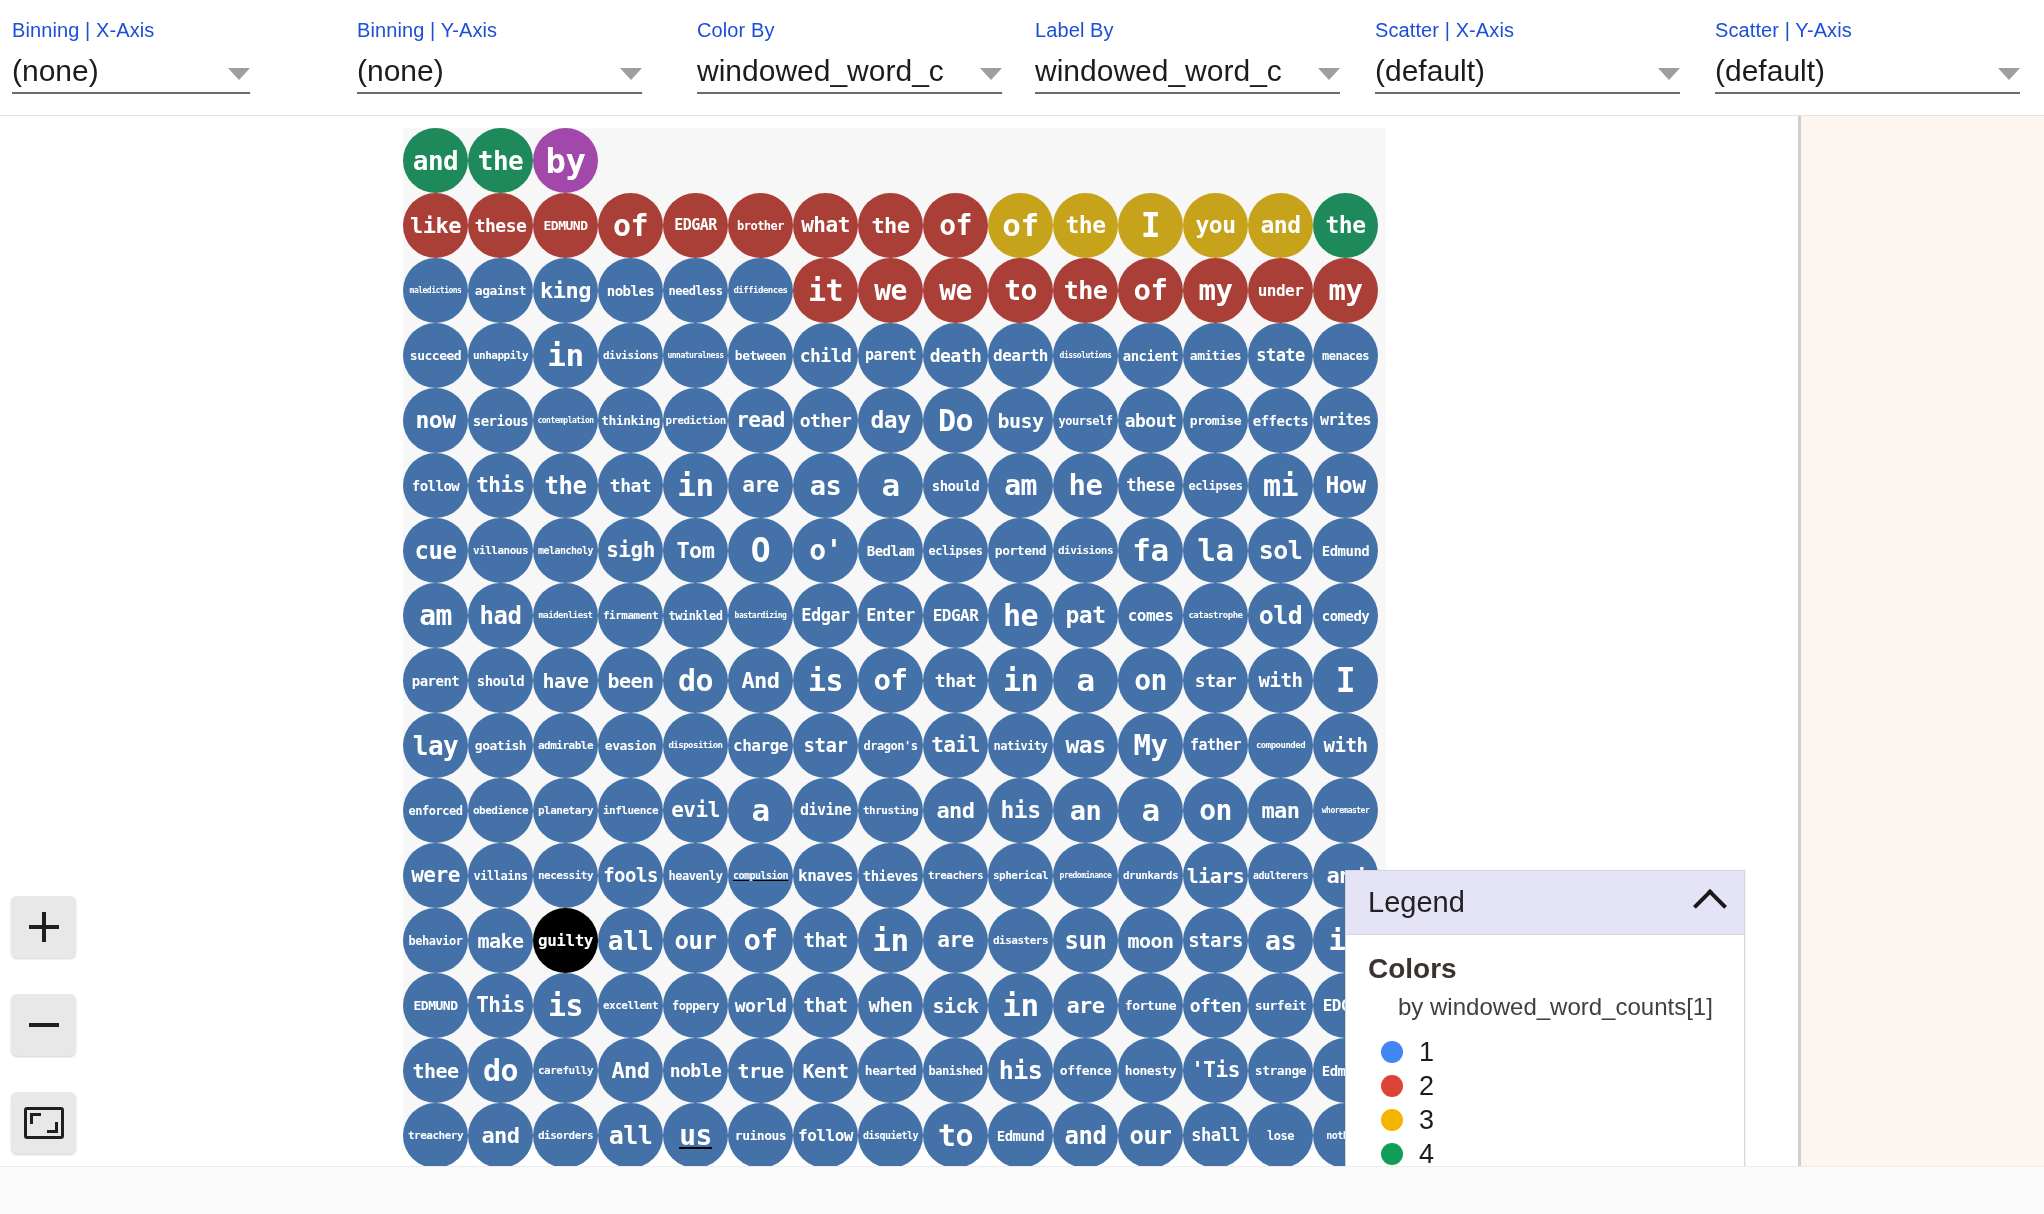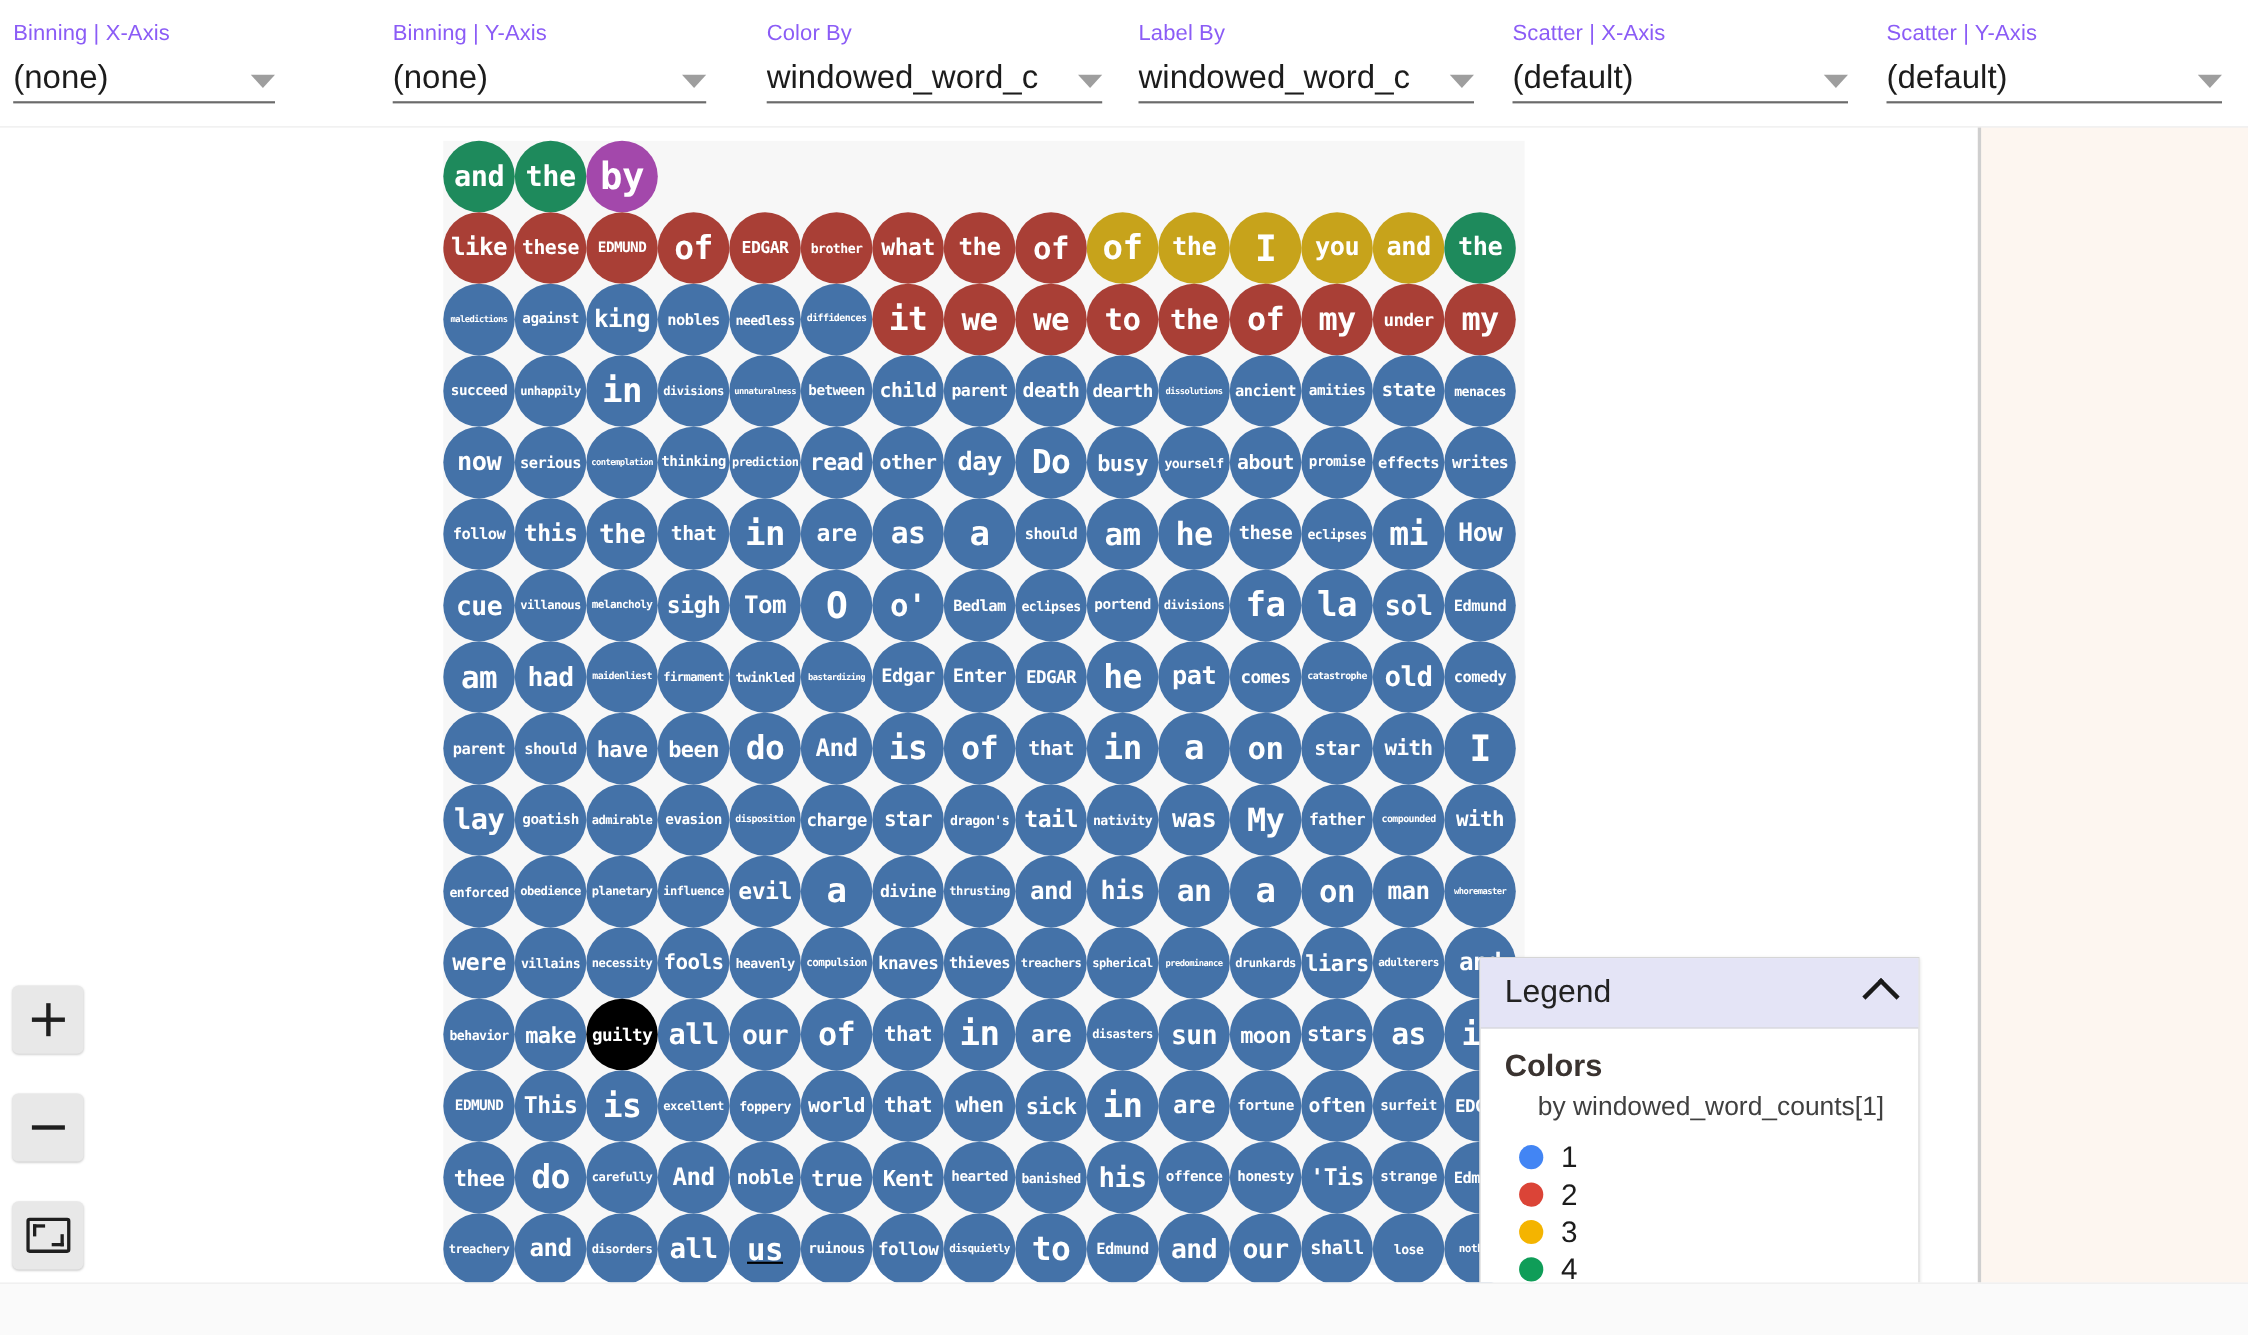--- a/index.html
+++ b/index.html
@@ -20,21 +20,21 @@
   .toolbar::after{
     content:"";position:absolute;left:0;right:0;bottom:0;height:1px;
     background:#e3e3e3;
   }
   .field{
     position:relative;
     margin-top:18px;
     height:72px;
   }
   .field-label{
-    font-size:20px;color:#8b5cf6;line-height:24px;
+    font-size:20px;color:#1d4ed8;line-height:24px;
     white-space:nowrap;letter-spacing:.1px;
   }
   .field-control{
     position:relative;
     margin-top:6px;
     height:44px;
     border-bottom:2px solid #6b6b6b;
     display:flex;align-items:flex-end;justify-content:space-between;
   }
   .field-value{
@@ -670,21 +670,21 @@
         </div>
         <div class="bub" title="necessity" style="left: 130px; top: 715px; background: rgb(68, 114, 168);">
           <span style="font-size: 11px;">necessity</span>
         </div>
         <div class="bub" title="fools" style="left: 195px; top: 715px; background: rgb(68, 114, 168);">
           <span style="font-size: 19px;">fools</span>
         </div>
         <div class="bub" title="heavenly" style="left: 260px; top: 715px; background: rgb(68, 114, 168);">
           <span style="font-size: 12px;">heavenly</span>
         </div>
-        <div class="bub" title="compulsion" style="left: 325px; top: 715px; background: rgb(68, 114, 168);">
+        <div class="bub" title="compulsion" style="left: 325px; top: 715px; background: rgb(68, 114, 168); text-decoration: underline;">
           <span style="font-size: 10px;">compulsion</span>
         </div>
         <div class="bub" title="knaves" style="left: 390px; top: 715px; background: rgb(68, 114, 168);">
           <span style="font-size: 16px;">knaves</span>
         </div>
         <div class="bub" title="thieves" style="left: 455px; top: 715px; background: rgb(68, 114, 168);">
           <span style="font-size: 14px;">thieves</span>
         </div>
         <div class="bub" title="treachers" style="left: 520px; top: 715px; background: rgb(68, 114, 168);">
           <span style="font-size: 11px;">treachers</span>

